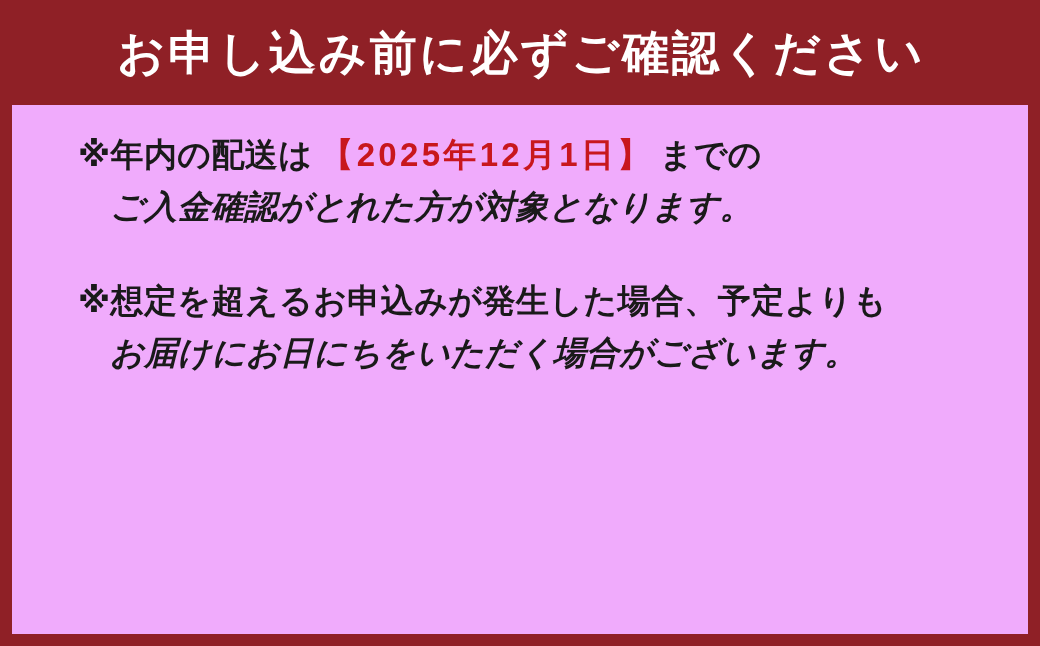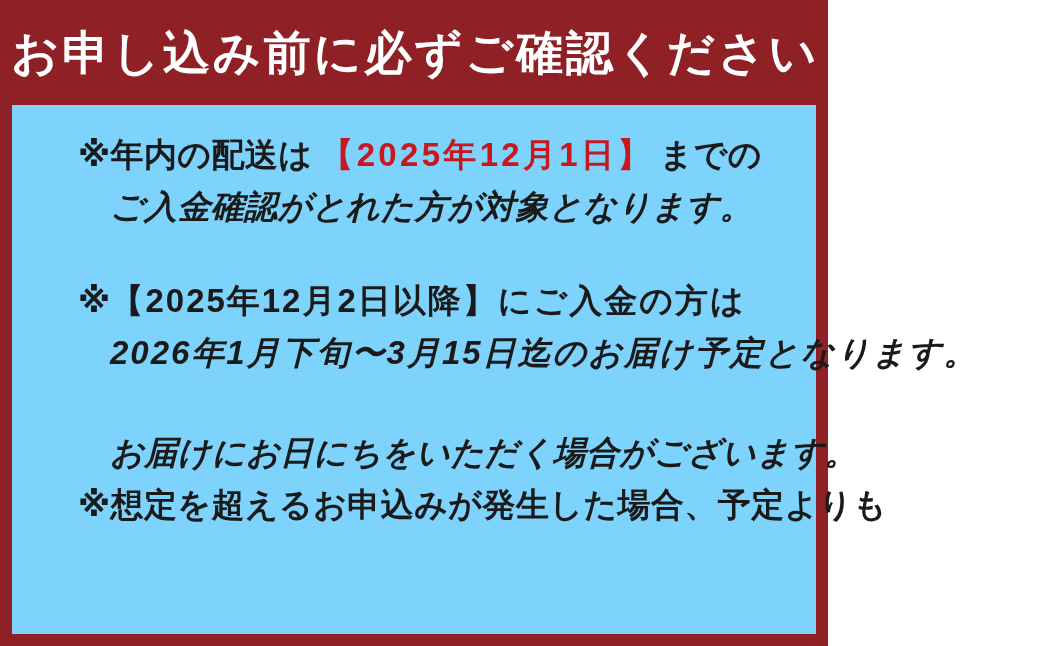--- a/index.html
+++ b/index.html
@@ -10,21 +10,21 @@
   body {
     width: 1040px;
     height: 646px;
     font-family: "Liberation Sans", "DejaVu Sans", sans-serif;
     overflow: hidden;
   }
 
   .notice-card {
     position: relative;
     box-sizing: border-box;
-    width: 828px;
+    width: 1040px;
     height: 646px;
     background: #8f2026;
     padding: 0 12px 12px 12px;
     display: flex;
     flex-direction: column;
   }
 
   .notice-header {
     height: 105px;
     flex: 0 0 105px;
@@ -39,21 +39,21 @@
     font-size: 47px;
     font-weight: bold;
     letter-spacing: 0.06em;
     line-height: 1;
     white-space: nowrap;
     text-indent: 0.06em;
   }
 
   .notice-body {
     flex: 1 1 auto;
-    background: #7dd3fc;
+    background: #f0abfc;
     box-sizing: border-box;
     padding: 24px 10px 10px 66px;
     display: flex;
     flex-direction: column;
   }
 
   .notice-block {
     margin: 0;
     padding: 0;
   }
@@ -99,24 +99,20 @@
     <div class="notice-header-title">お申し込み前に必ずご確認ください</div>
   </div>
 
   <div class="notice-body">
 
     <div class="notice-block gap-a">
       <div class="notice-line"><span class="marker">※</span><span>年内の配送は</span><span class="highlight-date">【2025年12月1日】</span><span>までの</span></div>
       <div class="notice-line indent">ご入金確認がとれた方が対象となります。</div>
     </div>
 
-    <div class="notice-block gap-b">
-      <div class="notice-line"><span class="marker">※</span><span class="spaced">【2025年12月2日以降】にご入金の方は</span></div>
-      <div class="notice-line indent spaced">2026年1月下旬〜3月15日迄のお届け予定となります。</div>
-    </div>
 
     <div class="notice-block">
+      <div class="notice-line"><span class="marker">※</span><span>想定を超えるお申込みが発生した場合、予定よりも</span></div>
       <div class="notice-line indent">お届けにお日にちをいただく場合がございます。</div>
-      <div class="notice-line"><span class="marker">※</span><span>想定を超えるお申込みが発生した場合、予定よりも</span></div>
     </div>
 
   </div>
 </div>
 
 </body></html>

